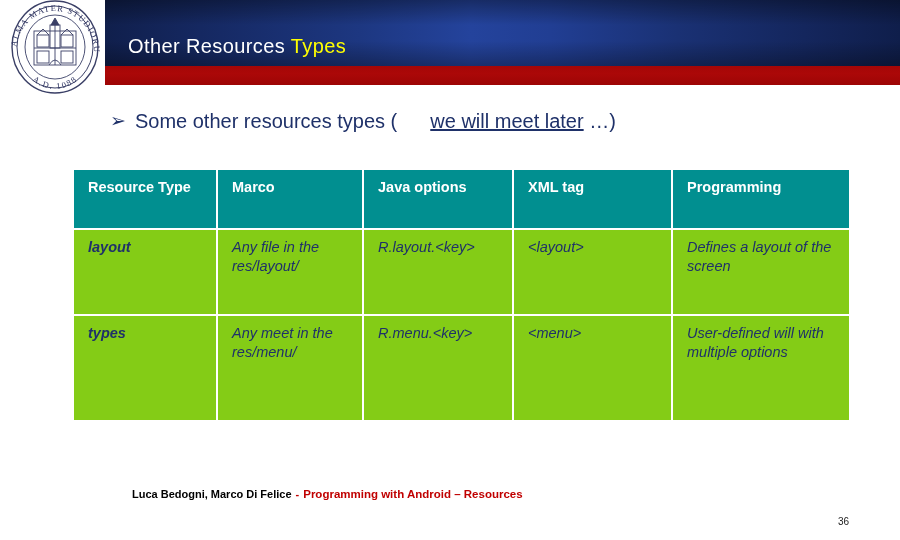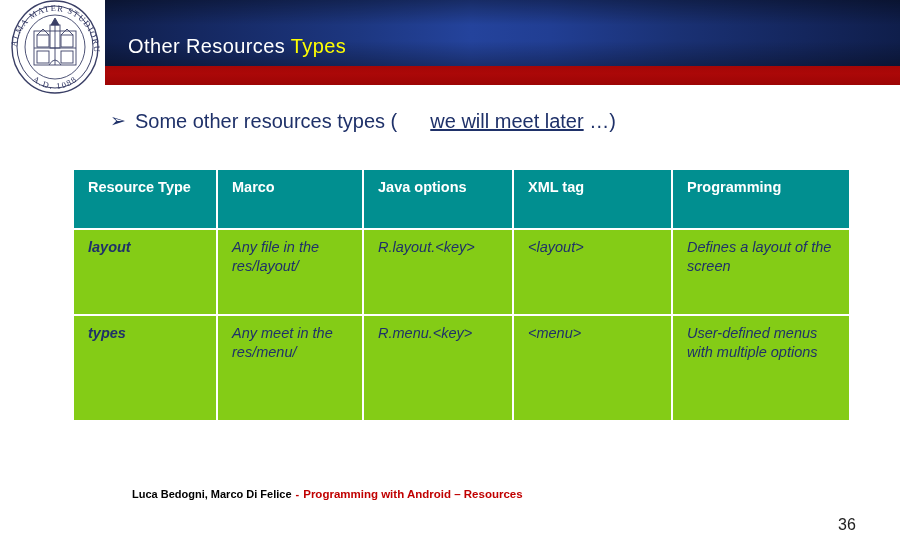--- a/index.html
+++ b/index.html
@@ -153,21 +153,21 @@
     font-weight: bold;
     white-space: nowrap;
   }
   .footer-authors { color: #000000; }
   .footer-dash { color: #c00000; margin: 0 4px; }
   .footer-subject { color: #c00000; font-size: 11.5px; }
   .page-number {
     position: absolute;
     left: 838px;
     top: 516px;
-    font-size: 16px;
+    font-size: 10px;
     color: #222222;
   }
 </style>
 </head>
 <body>
 
 <div class="banner-grad"></div>
 <div class="banner-vgrad"></div>
 <div class="redbar"></div>
 
@@ -236,21 +236,21 @@
       <td>Any file in the res/layout/</td>
       <td>R.layout.&lt;key&gt;</td>
       <td>&lt;layout&gt;</td>
       <td>Defines a layout of the screen</td>
     </tr>
     <tr class="row-3">
       <td class="cell-key">types</td>
       <td>Any meet in the res/menu/</td>
       <td>R.menu.&lt;key&gt;</td>
       <td>&lt;menu&gt;</td>
-      <td>User-defined menus with multiple options</td>
+      <td>User-defined will with multiple options</td>
     </tr>
   </tbody>
 </table>
 
 <div class="footer">
   <div class="footer-center">
     <span class="footer-authors">Luca Bedogni, Marco Di Felice</span><span class="footer-dash">-</span><span class="footer-subject">Programming with Android – Resources</span>
   </div>
 </div>
 <div class="page-number">36</div>

